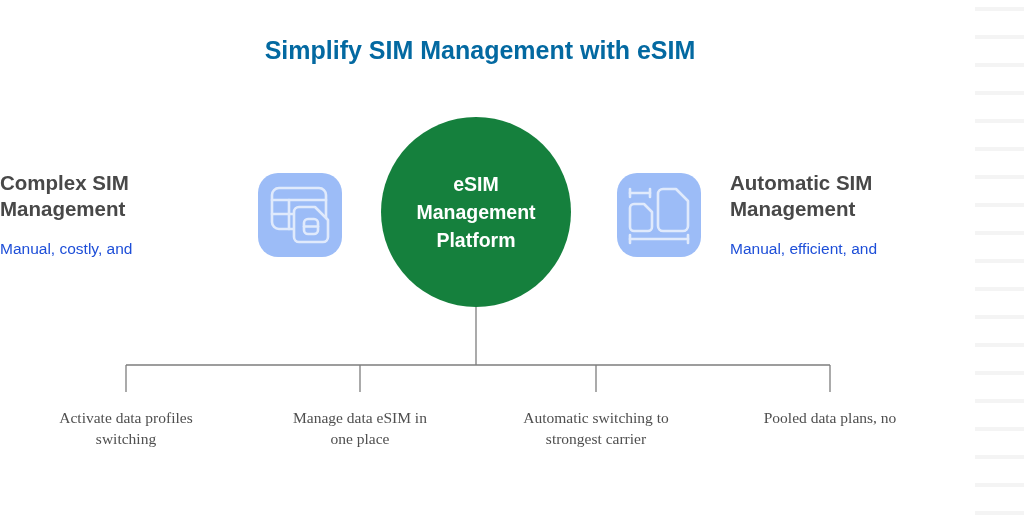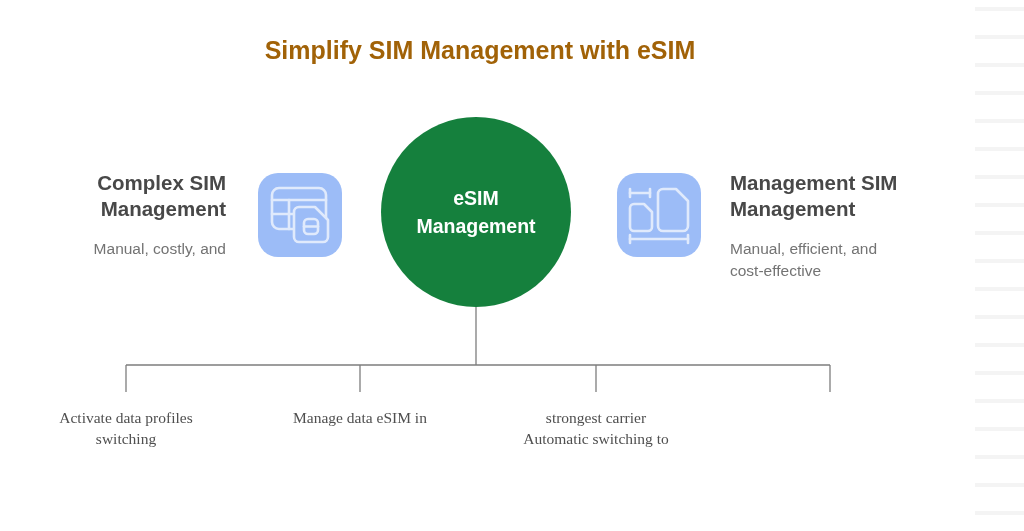--- a/index.html
+++ b/index.html
@@ -19,21 +19,21 @@
       to bottom,
       #f4f4f4 0px, #f4f4f4 4px,
       #ffffff 4px, #ffffff 28px
     );
   }
   .title {
     position: absolute;
     left: 180px; top: 36px; width: 600px;
     text-align: center;
     font-size: 25px; font-weight: 700;
-    color: #a16207;
+    color: #0369a1;
     margin: 0;
   }
   .central-circle {
     position: absolute;
     left: 381px; top: 117px;
     width: 190px; height: 190px;
     border-radius: 50%;
     background: #15803d;
     display: flex;
     align-items: center;
@@ -50,23 +50,23 @@
     position: absolute;
     font-size: 20.5px;
     font-weight: 700;
     line-height: 26px;
     color: #484848;
   }
   .side-desc {
     position: absolute;
     font-size: 15.5px;
     line-height: 22px;
-    color: #737373;
+    color: #1d4ed8;
   }
-  .left-align-block { left: 0; width: 226px; text-align: right; }
+  .left-align-block { left: 0; width: 226px; text-align: left; }
   .right-align-block { left: 730px; width: 240px; text-align: left; }
   .icon-tile {
     position: absolute;
     width: 84px; height: 84px;
     border-radius: 20px;
     background: #9cbcf7;
   }
   .icon-tile svg { display: block; }
   .connector-svg {
     position: absolute;
@@ -89,20 +89,21 @@
 <div class="stage">
 
   <div class="stripes"></div>
 
   <h1 class="title">Simplify SIM Management with eSIM</h1>
 
   <div class="central-circle">
     <div class="central-text">
       <div>eSIM</div>
       <div>Management</div>
+      <div>Platform</div>
     </div>
   </div>
 
   <div class="side-heading left-align-block" style="top:170px">
     <div>Complex SIM</div>
     <div>Management</div>
   </div>
   <div class="side-desc left-align-block" style="top:238px">
     <div>Manual, costly, and</div>
   </div>
@@ -126,44 +127,45 @@
       <line x1="33" y1="16" x2="33" y2="24"></line>
       <path d="M 17,31 h 10 l 8,8 v 15 a4,4 0 0 1 -4,4 h -14 a4,4 0 0 1 -4,-4 v -19 a4,4 0 0 1 4,-4 z"></path>
       <path d="M 46,16 h 13 l 12,12 v 25 a5,5 0 0 1 -5,5 h -20 a5,5 0 0 1 -5,-5 v -32 a5,5 0 0 1 5,-5 z"></path>
       <line x1="13" y1="66" x2="71" y2="66"></line>
       <line x1="13" y1="62" x2="13" y2="70"></line>
       <line x1="71" y1="62" x2="71" y2="70"></line>
     </svg>
   </div>
 
   <div class="side-heading right-align-block" style="top:170px">
-    <div>Management SIM</div>
+    <div>Automatic SIM</div>
     <div>Management</div>
   </div>
   <div class="side-desc right-align-block" style="top:238px">
     <div>Manual, efficient, and</div>
-    <div>cost-effective</div>
   </div>
 
   <svg class="connector-svg" width="1024" height="100" viewBox="0 300 1024 100" fill="none" stroke="#7d7d7d" stroke-width="1.3">
     <line x1="476" y1="307" x2="476" y2="365"></line>
     <line x1="126" y1="365" x2="830" y2="365"></line>
     <line x1="126" y1="365" x2="126" y2="392"></line>
     <line x1="360" y1="365" x2="360" y2="392"></line>
     <line x1="596" y1="365" x2="596" y2="392"></line>
     <line x1="830" y1="365" x2="830" y2="392"></line>
   </svg>
 
   <div class="benefit-label" style="left:21px">
     <div>Activate data profiles</div>
     <div>switching</div>
   </div>
   <div class="benefit-label" style="left:255px">
     <div>Manage data eSIM in</div>
+    <div>one place</div>
   </div>
   <div class="benefit-label" style="left:491px">
+    <div>Automatic switching to</div>
     <div>strongest carrier</div>
-    <div>Automatic switching to</div>
   </div>
   <div class="benefit-label" style="left:725px">
+    <div>Pooled data plans, no</div>
   </div>
 
 </div>
 
 </body></html>

